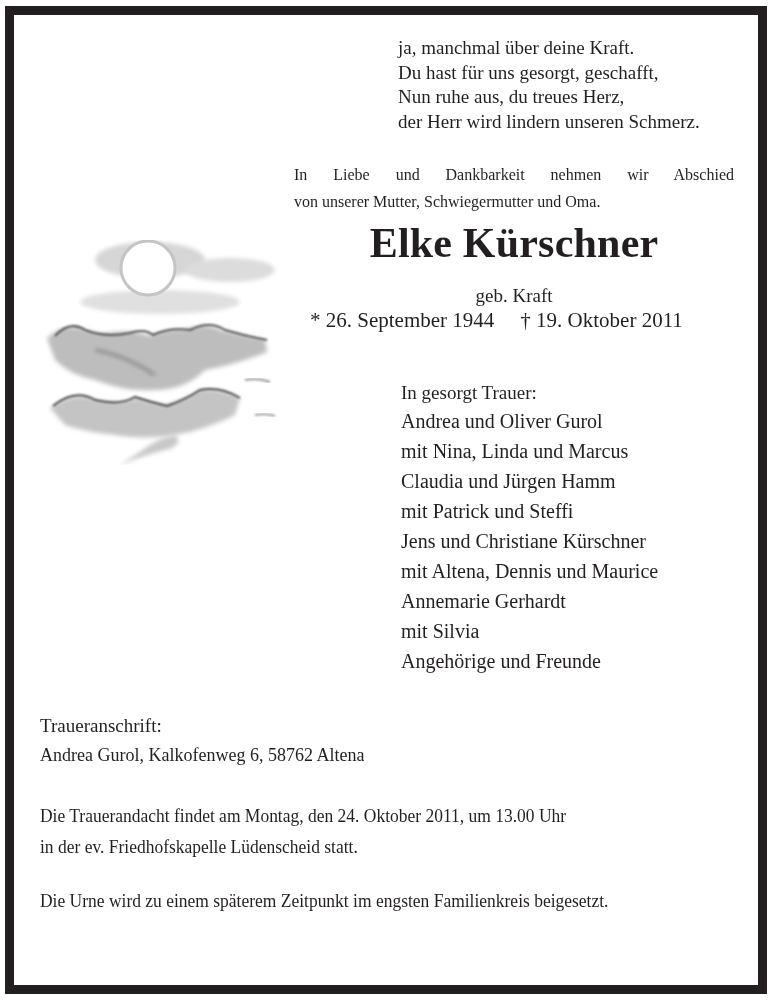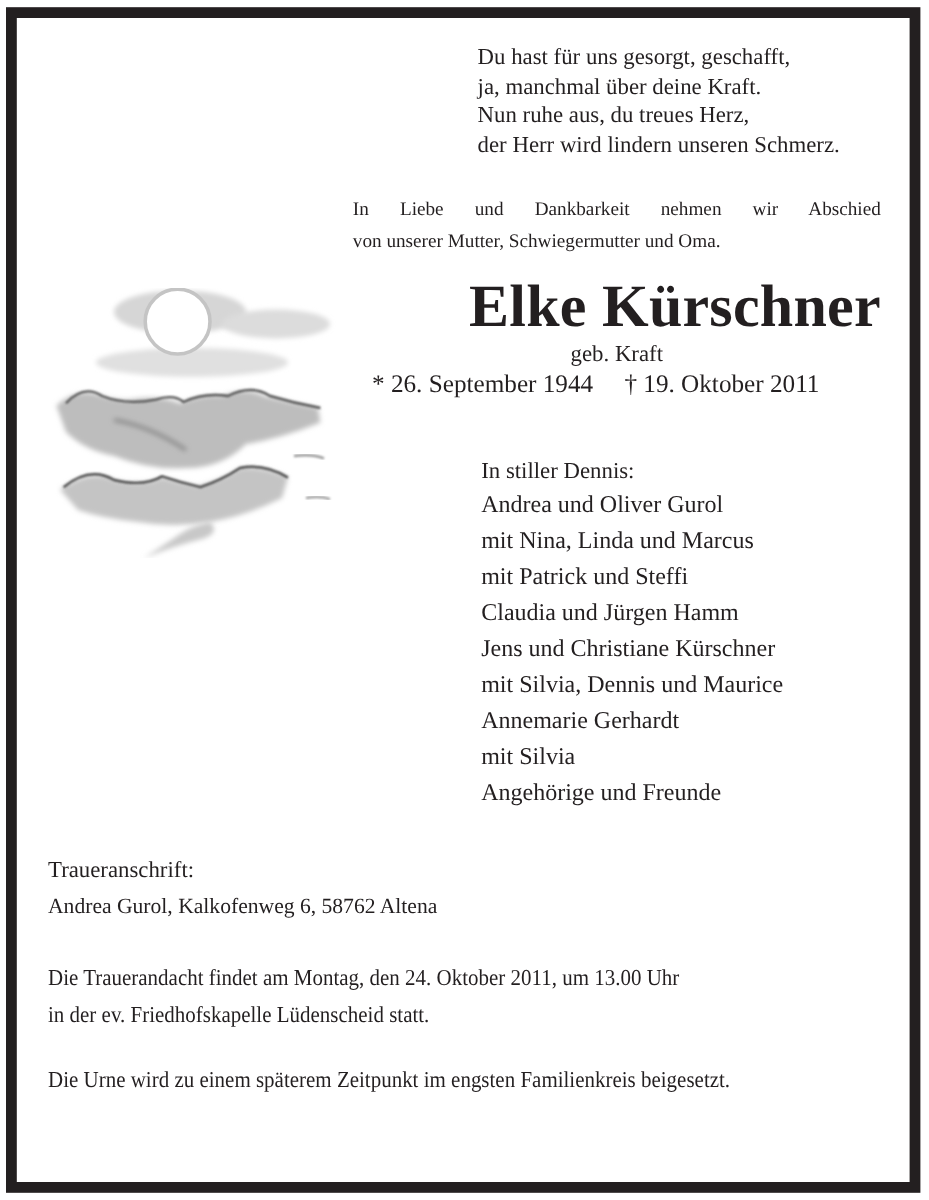--- a/index.html
+++ b/index.html
@@ -5,22 +5,22 @@
     html, body { margin: 0; padding: 0; background: #ffffff; }
     body { width: 774px; height: 1000px; position: relative; overflow: hidden;
            font-family: "Liberation Serif", "DejaVu Serif", serif; color: #231f20; }
     .frame { position: absolute; left: 5px; top: 6px; width: 744px; height: 970px;
              border: 9px solid #231f20; background: #fff; }
     .abs { position: absolute; white-space: nowrap; }
     .poem { left: 398px; top: 36px; font-size: 19px; line-height: 24.5px; }
     .poem div { height: 24.5px; }
     .farewell { left: 294px; top: 161px; font-size: 16px; line-height: 27px; width: 440px; }
     .farewell .justify { text-align: justify; text-align-last: justify; }
-    .name { left: 294px; top: 230px; width: 440px; text-align: right;
-            font-size: 50px; font-weight: bold; letter-spacing: 0.2px; line-height: 50px; }
+    .name { left: 294px; top: 218px; width: 440px; text-align: center;
+            font-size: 42px; font-weight: bold; letter-spacing: 0.2px; line-height: 50px; }
     .birthname { left: 294px; top: 284px; width: 440px; text-align: center;
                  font-size: 19px; line-height: 24px; }
     .dates { left: 310px; top: 307px; font-size: 21px; line-height: 26px; }
     .dates .gap { display: inline-block; width: 26px; }
     .illustration { left: 35px; top: 240px; width: 245px; height: 225px; }
     .mourning-label { left: 401px; top: 382px; font-size: 19px; line-height: 22px; }
     .mourners { left: 401px; top: 406px; font-size: 20px; line-height: 30px; }
     .mourners div { height: 30px; }
     .address-label { left: 40px; top: 712px; font-size: 19px; line-height: 28px; }
     .address { left: 40px; top: 741px; font-size: 18px; line-height: 28px; }
@@ -28,22 +28,22 @@
                transform: scaleX(0.92); transform-origin: left top; }
     .urn { left: 40px; top: 887px; font-size: 19px; line-height: 28px;
            transform: scaleX(0.92); transform-origin: left top; }
   </style>
 </head>
 <body>
 
 <div class="frame"></div>
 
 <div class="abs poem">
+  <div>ja, manchmal über deine Kraft.</div>
   <div>Du hast für uns gesorgt, geschafft,</div>
-  <div>ja, manchmal über deine Kraft.</div>
   <div>Nun ruhe aus, du treues Herz,</div>
   <div>der Herr wird lindern unseren Schmerz.</div>
 </div>
 
 <div class="abs farewell">
   <div class="justify">In Liebe und Dankbarkeit nehmen wir Abschied</div>
   <div>von unserer Mutter, Schwiegermutter und Oma.</div>
 </div>
 
 <div class="abs name">Elke Kürschner</div>
@@ -77,28 +77,28 @@
     <path d="M15 168 Q40 150 60 160 Q85 165 100 158 Q115 162 130 165 Q150 160 165 150 Q185 148 205 158
              L200 175 Q170 190 140 195 Q110 200 80 195 Q50 192 30 185 Z" fill="#c4c4c4" filter="url(#blur1)"></path>
     <path d="M18 166 Q40 148 60 160 Q85 166 100 157 Q115 162 132 166 Q150 160 165 150 Q185 146 205 158" fill="none" stroke="#4a4a4a" stroke-width="2" filter="url(#blur2)"></path>
 
     <path d="M140 195 Q150 205 130 210 Q110 215 85 225 Q105 212 115 205 Q125 198 140 195 Z" fill="#c8c8c8" filter="url(#blur1)"></path>
     <path d="M210 140 Q225 138 235 142" stroke="#9a9a9a" stroke-width="2" fill="none" filter="url(#blur2)"></path>
     <path d="M220 175 Q232 173 240 176" stroke="#a0a0a0" stroke-width="2" fill="none" filter="url(#blur2)"></path>
   </svg>
 </div>
 
-<div class="abs mourning-label">In stiller Dennis:</div>
+<div class="abs mourning-label">In gesorgt Trauer:</div>
 <div class="abs mourners">
   <div>Andrea und Oliver Gurol</div>
   <div>mit Nina, Linda und Marcus</div>
+  <div>Claudia und Jürgen Hamm</div>
   <div>mit Patrick und Steffi</div>
-  <div>Claudia und Jürgen Hamm</div>
   <div>Jens und Christiane Kürschner</div>
-  <div>mit Silvia, Dennis und Maurice</div>
+  <div>mit Altena, Dennis und Maurice</div>
   <div>Annemarie Gerhardt</div>
   <div>mit Silvia</div>
   <div>Angehörige und Freunde</div>
 </div>
 
 <div class="abs address-label">Traueranschrift:</div>
 <div class="abs address">Andrea Gurol, Kalkofenweg 6, 58762 Altena</div>
 
 <div class="abs service">
   <div>Die Trauerandacht findet am Montag, den 24. Oktober 2011, um 13.00 Uhr</div>

